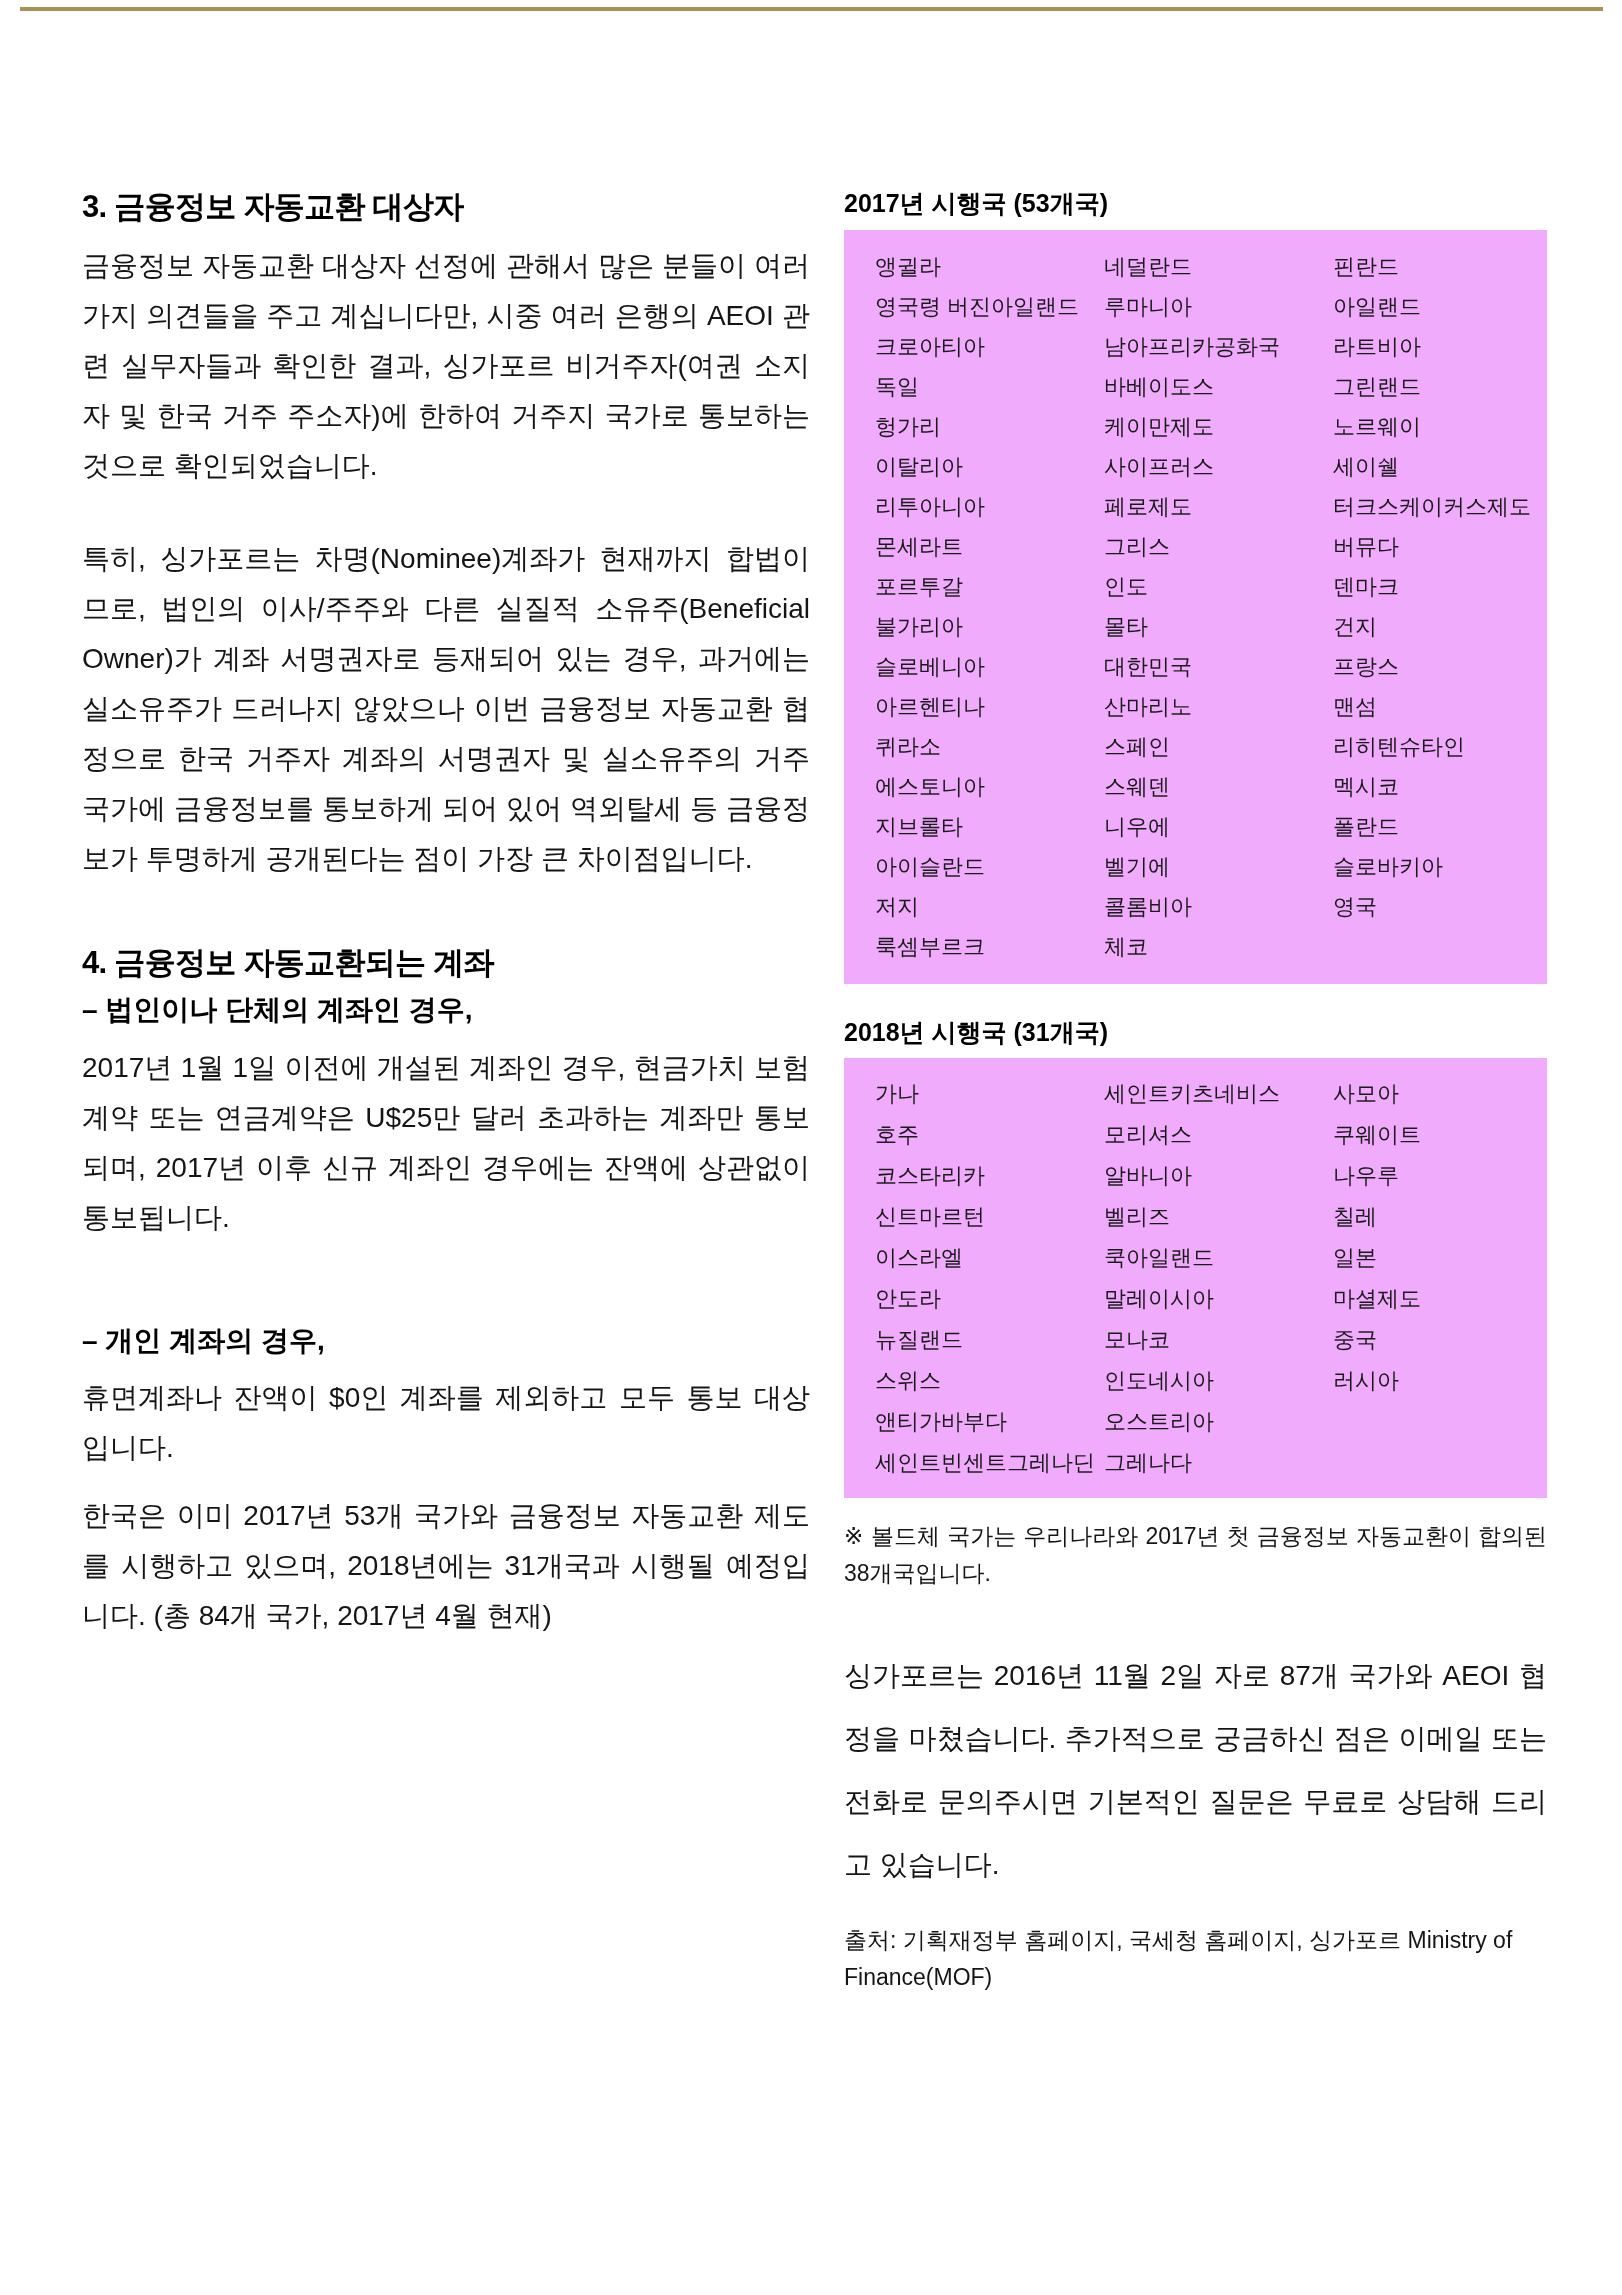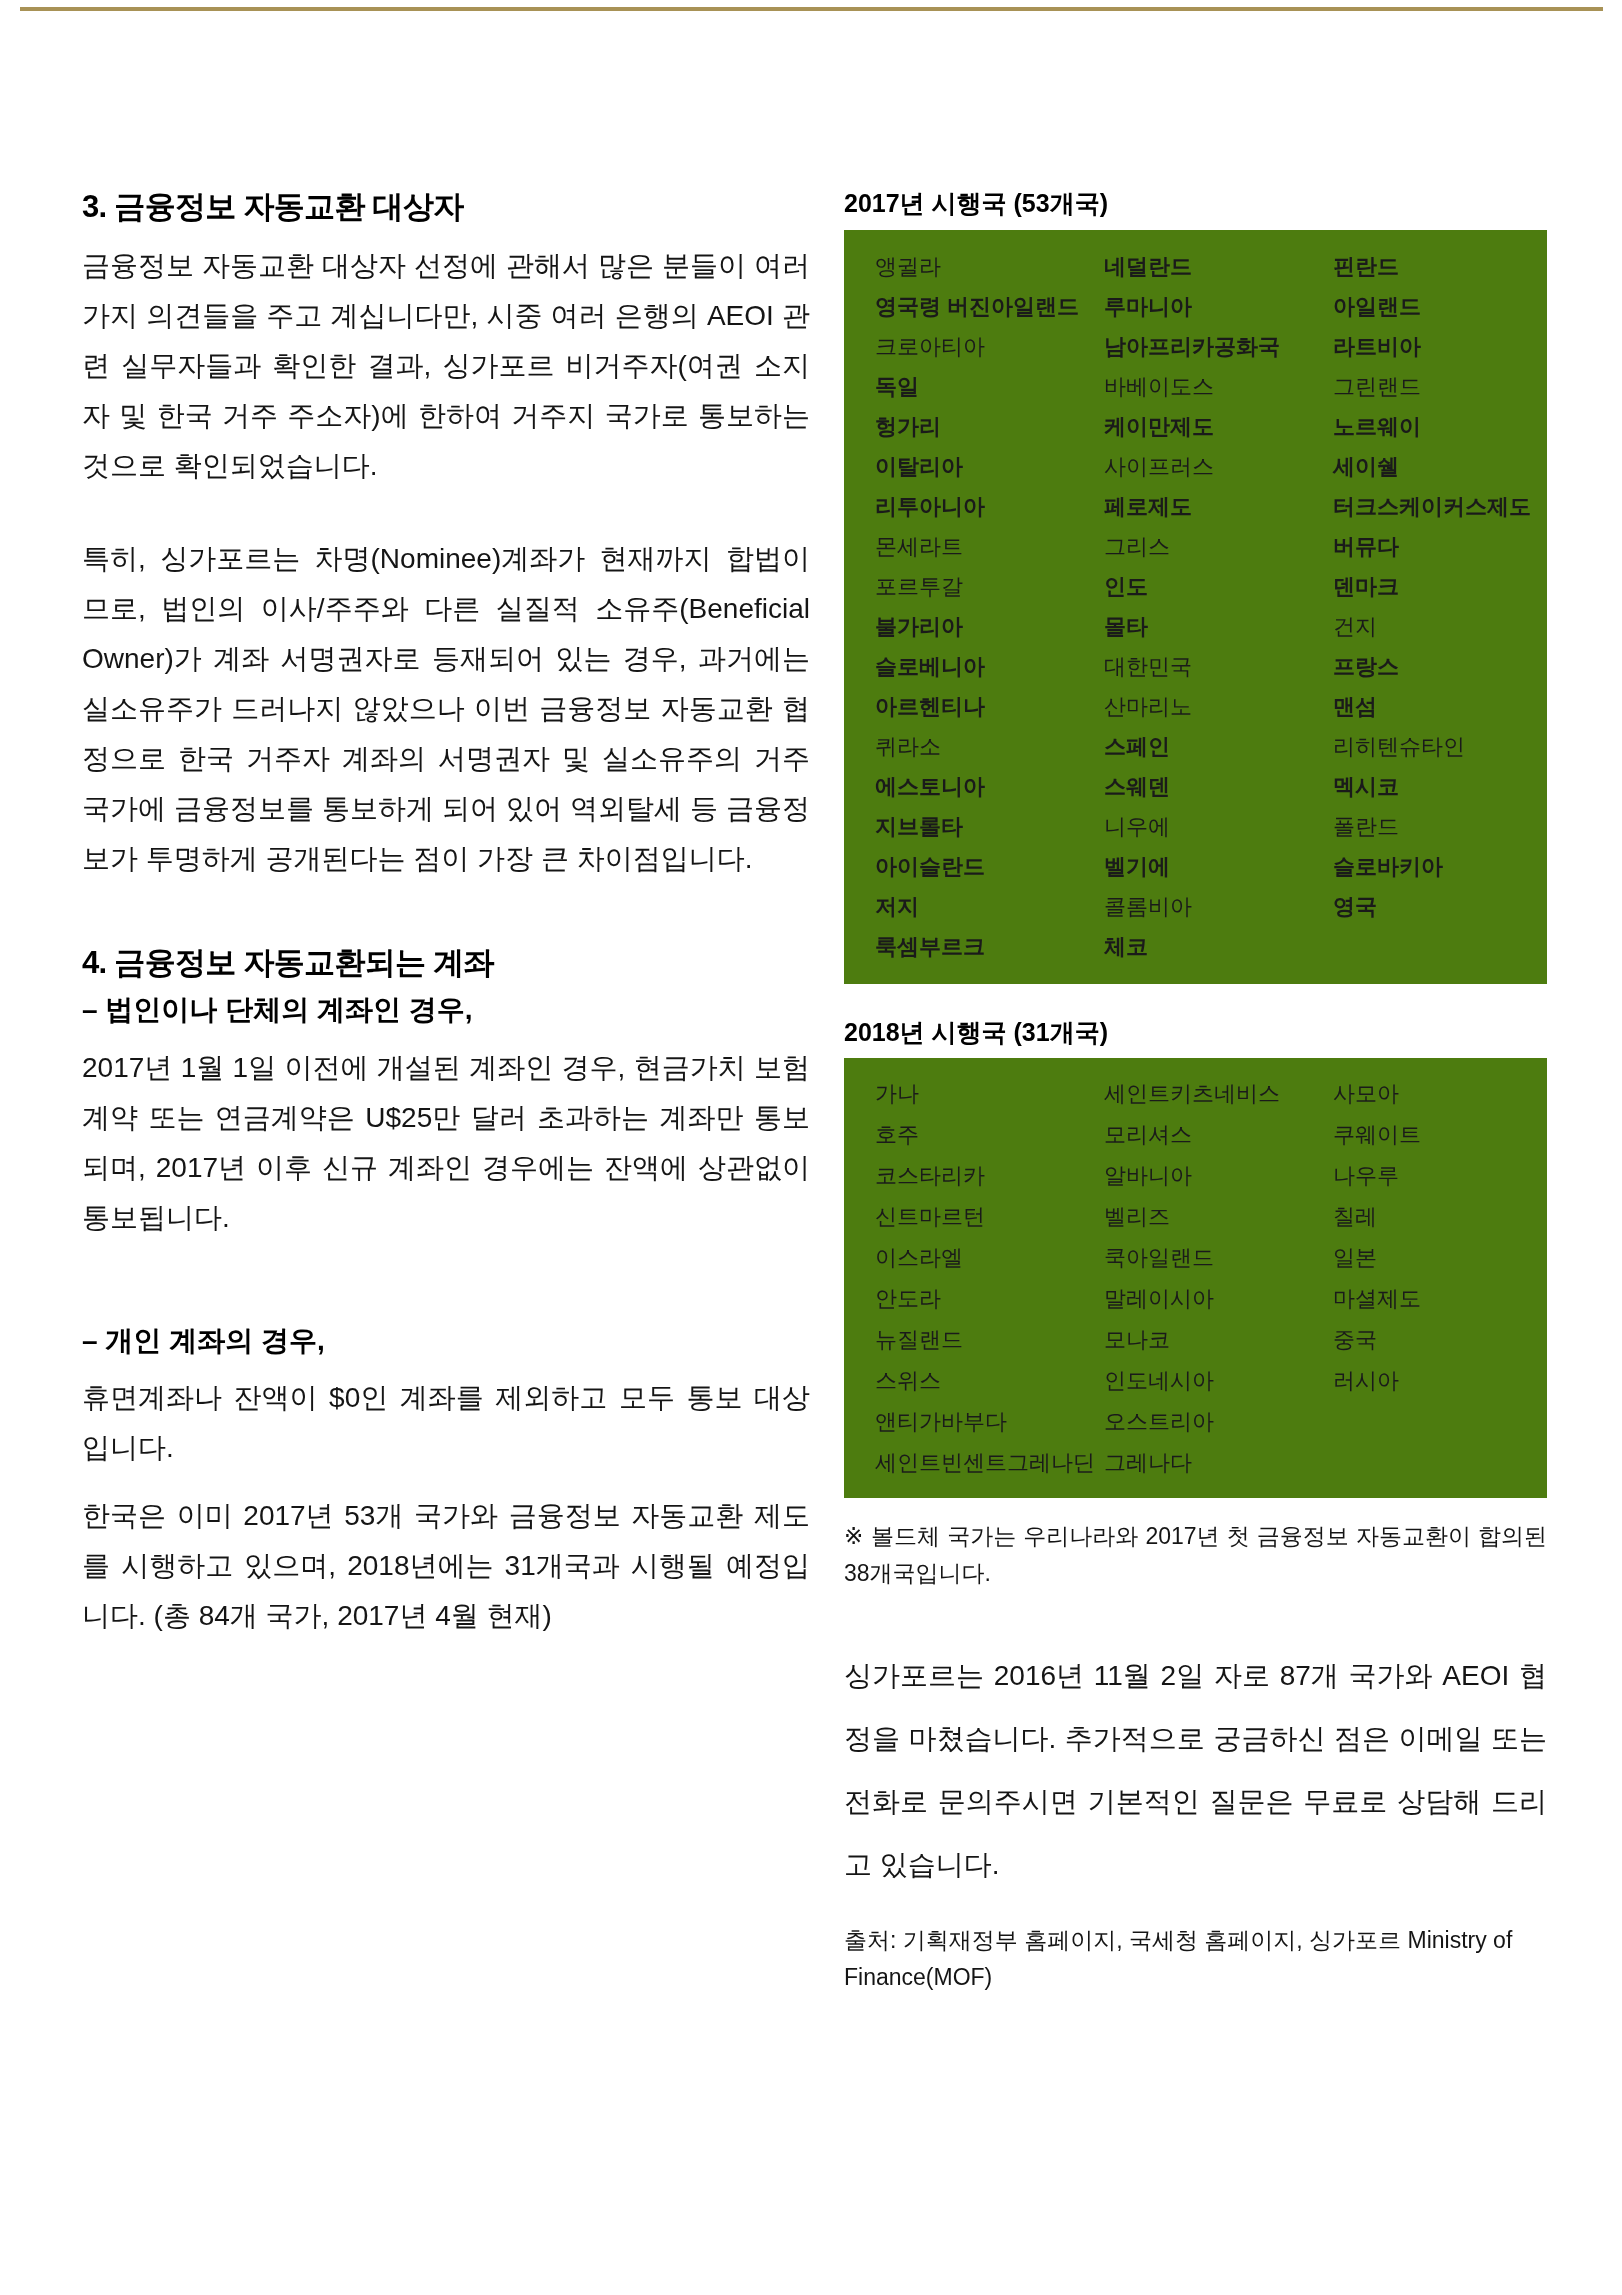--- a/index.html
+++ b/index.html
@@ -33,30 +33,30 @@
     font-size: 28px; line-height: 50px; text-align: justify; color: #151515;
   }
   .sub-h {
     font-size: 28px; font-weight: bold; line-height: 37px; color: #000;
   }
   .tbl-label {
     font-size: 25px; font-weight: bold; line-height: 31px; color: #000;
     margin-bottom: 10.5px;
   }
   .country-table {
-    background: #4d7c0f;
+    background: #f0abfc;
     width: 100%;
   }
   .ct-2017 { padding: 17px 0 17px 31px; margin-bottom: 33px; }
   .ct-2018 { padding: 15.7px 0 14.4px 31px; }
   .ct-row { display: grid; grid-template-columns: 229px 229px 1fr; align-items: center; }
   .ct-2017 .ct-row { height: 40px; }
   .ct-2018 .ct-row { height: 41px; }
   .ct-cell { font-size: 22px; color: #1a1a1a; white-space: nowrap; }
-  .ct-cell.bold { font-weight: bold; }
+  .ct-cell.bold { font-weight: normal; }
   .note-p {
     font-size: 23px; line-height: 37px; color: #151515; text-align: justify;
     margin-top: 19.6px;
   }
   .right-p {
     font-size: 28px; line-height: 63px; text-align: justify; color: #151515;
     margin-top: 52px;
   }
   .source-p {
     font-size: 23px; line-height: 37px; color: #151515;

